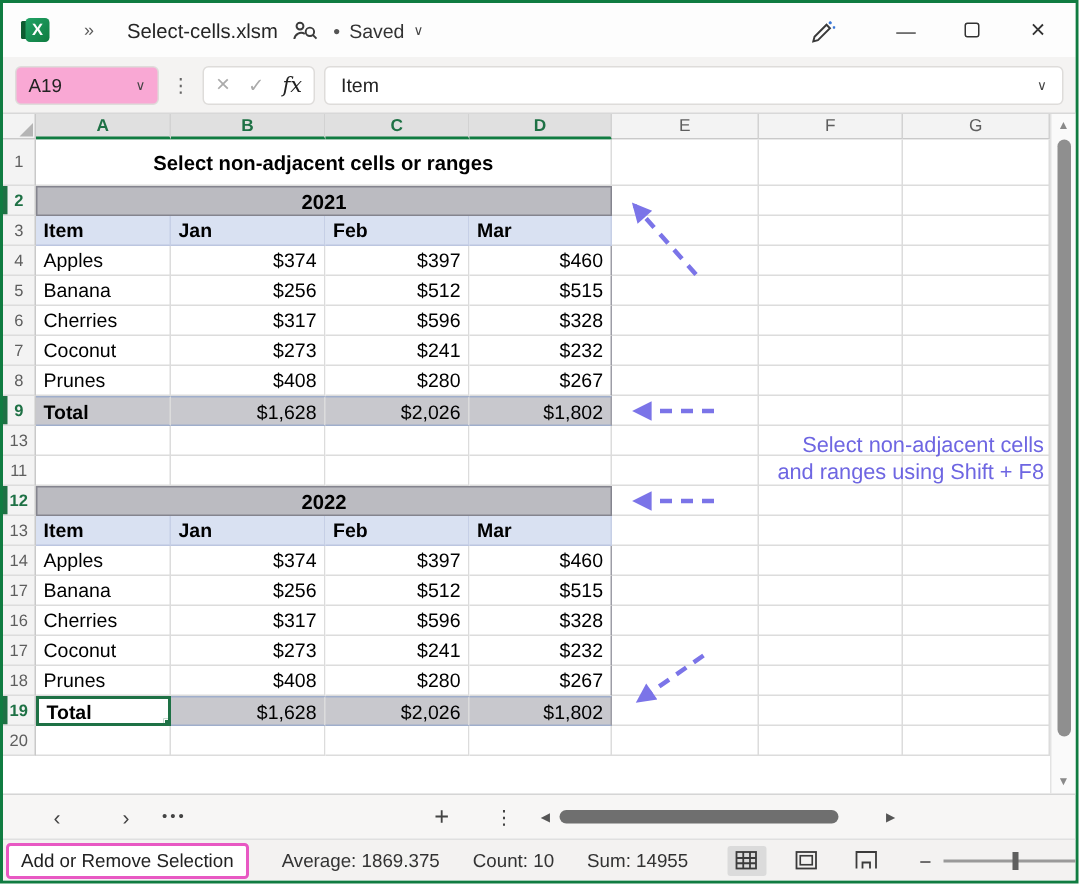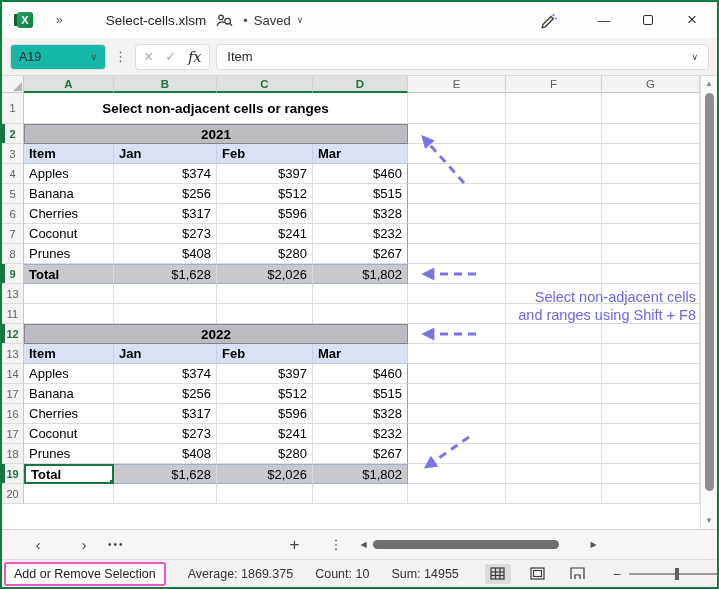--- a/index.html
+++ b/index.html
@@ -8,34 +8,34 @@
            display:flex; flex-direction:column; overflow:hidden; position:relative; }
 
   
   .titlebar { height:36px; display:flex; align-items:center; background:#FDFDFD; padding:0 10px; flex:0 0 auto; }
   .xl-logo { width:20px; height:18px; position:relative; margin-left:2px; }
   .xl-logo .back { position:absolute; left:0; top:3px; width:9px; height:12px; background:#0E5C31; border-radius:1px;}
   .xl-logo .front { position:absolute; left:3px; top:1px; width:16px; height:16px; background:#1E9E5A;
                     background:linear-gradient(135deg,#21A366,#107C41); border-radius:3px;
                     color:#fff; font-weight:bold; font-size:11px; display:flex; align-items:center; justify-content:center;}
   .tb-overflow { color:#5A5A5A; font-size:12px; margin-left:22px; letter-spacing:-1px; }
-  .tb-file { color:#252525; font-size:13.5px; margin-left:44px; }
+  .tb-file { color:#252525; font-size:13.5px; margin-left:23px; }
   .tb-saved { display:flex; align-items:center; color:#333; font-size:13px; margin-left:10px; gap:6px;}
   .tb-dot { color:#555; }
   .chev { color:#444; font-size:9px; }
   .tb-spacer { flex:1; }
   .tb-btn { width:30px; height:26px; display:flex; align-items:center; justify-content:center; color:#333; }
   .pen-icon { margin-right:26px; }
   .maxbox { width:10px; height:10px; border:1.5px solid #333; border-radius:2px; display:inline-block;}
   .tb-min { font-size:13px; } .tb-close { font-size:17px; }
 
   
   .formularow { height:38px; background:#F4F3F2; display:flex; align-items:center; padding:0 8px; gap:6px;
                 border-bottom:1px solid #D8D8D8; flex:0 0 auto;}
-  .namebox { width:96px; height:26px; background:#14b8a6; border:1px solid #DEDCDA; border-radius:4px;
+  .namebox { width:96px; height:26px; background:#f9a8d4; border:1px solid #DEDCDA; border-radius:4px;
              display:flex; align-items:center; padding:0 8px; font-size:12.5px; color:#222; }
   .namebox .chev { margin-left:auto; }
   .vdots { color:#666; font-size:13px; padding:0 2px; }
   .fxgroup { height:26px; background:#fff; border:1px solid #DEDCDA; border-radius:4px;
              display:flex; align-items:center; padding:0 8px; gap:12px; }
   .fx-x { color:#ABABAB; font-size:16px; }
   .fx-ok { color:#ABABAB; font-size:13px; }
   .fx-fx { font-family:"DejaVu Serif", serif; font-style:italic; font-size:14px; color:#222; }
   .fbar { flex:1; height:26px; background:#fff; border:1px solid #DEDCDA; border-radius:4px;
           display:flex; align-items:center; padding:0 10px; font-size:13px; color:#222; }

